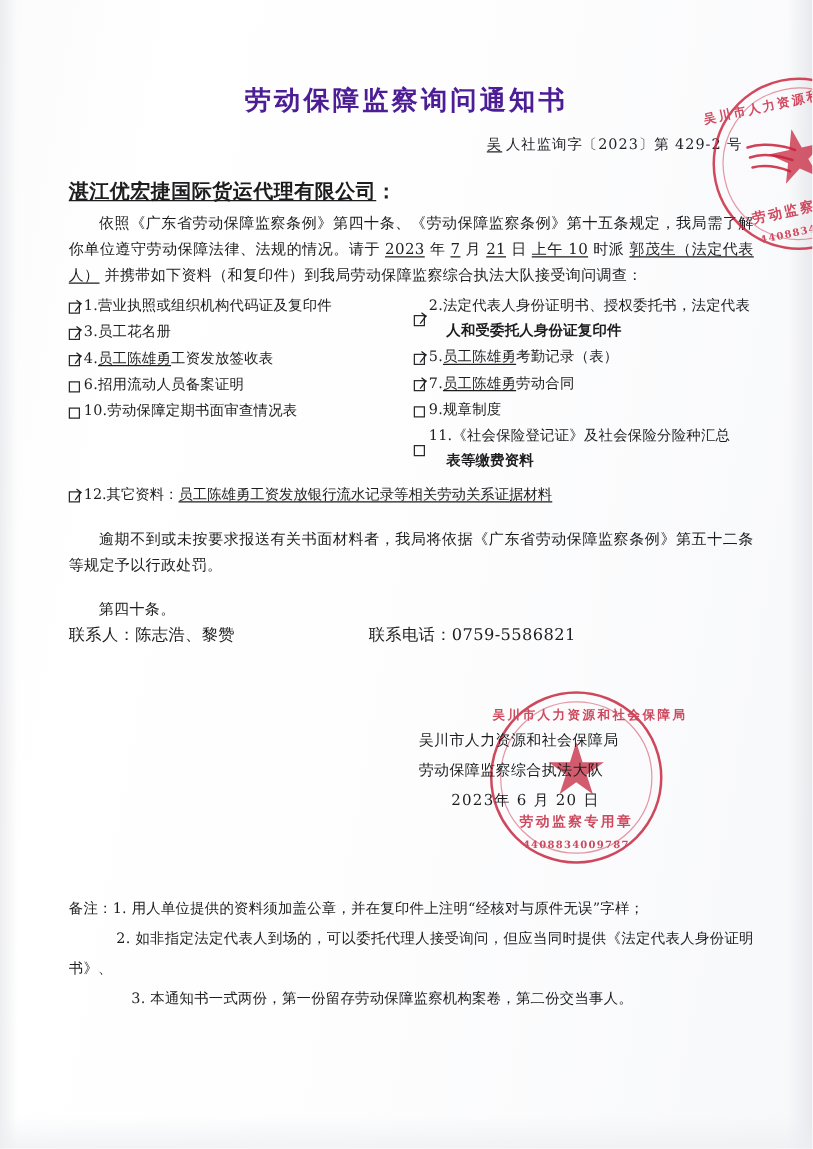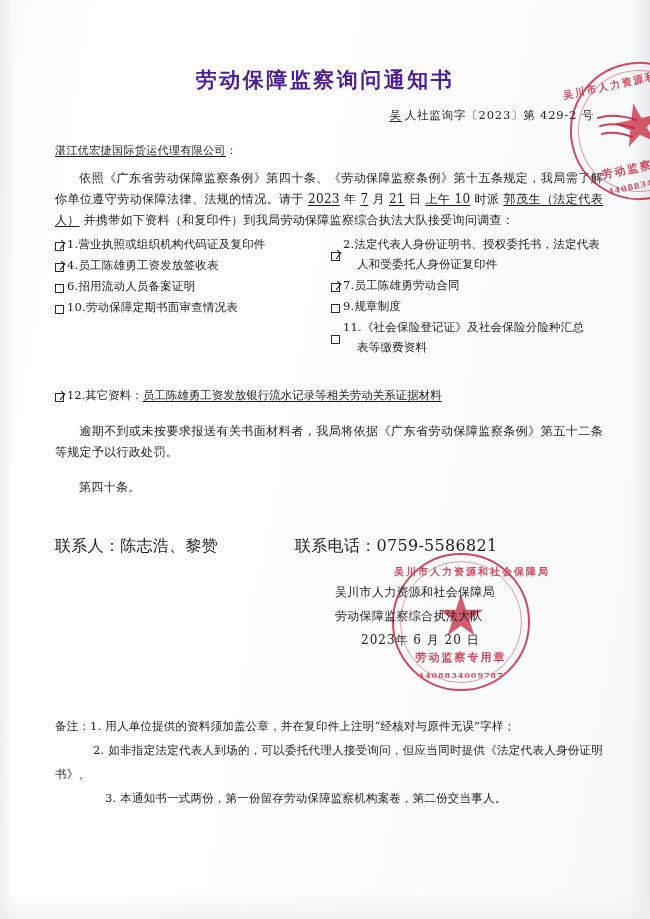--- a/index.html
+++ b/index.html
@@ -67,23 +67,24 @@
     text-decoration: underline;
     text-underline-offset: 2px;
     padding: 0 3px;
   }
 
   
   .recipient {
     position: absolute;
     left: 55px;
     top: 143px;
-    font-size: 11px;
+    font-size: 16px;
     letter-spacing: .4px;
     white-space: nowrap;
+    font-weight: bold;
   }
   .recipient .name {
     text-decoration: underline;
     text-underline-offset: 2px;
   }
 
   .para {
     position: absolute;
     left: 55px;
     width: 548px;
@@ -135,22 +136,23 @@
   .ck-box.checked::after {
     content: "";
     position: absolute;
     left: 1px; top: -1px;
     width: 7px; height: 4px;
     border-right: 1.4px solid #1f1f22;
     border-bottom: 1.4px solid #1f1f22;
     transform: rotate(-52deg);
   }
   .ck-text { flex: 1; }
-  .ck-text .sub { display: block; padding-left: 14px; }
+  .ck-text .sub { display: block; padding-left: 14px; font-weight: bold; }
   .ck-text .emp {
+    text-decoration: underline;
     text-underline-offset: 2px;
   }
 
   .ck-wide {
     position: absolute;
     left: 55px;
     top: 385px;
     width: 548px;
     font-size: 11.5px;
     line-height: 20px;
@@ -160,24 +162,23 @@
     text-decoration: underline;
     text-underline-offset: 2px;
   }
 
   
   .contact {
     position: absolute;
     left: 55px;
     top: 499px;
     width: 548px;
-    font-size: 16px;
+    font-size: 13px;
     letter-spacing: .3px;
     display: flex;
-    margin-top: 37px;
   }
   .contact .person { width: 240px; }
 
   
   .signature {
     position: absolute;
     left: 335px;
     top: 580px;
     font-size: 12px;
     line-height: 24px;
@@ -302,20 +303,24 @@
 
   <div class="checklist">
     <div class="ck-row">
       <div class="ck-col">
 
         <div class="ck-item">
           <span class="ck-box checked"></span>
           <span class="ck-text"><span>1.</span><span>营业执照或组织机构代码证及复印件</span></span>
         </div>
 
+        <div class="ck-item">
+          <span class="ck-box checked"></span>
+          <span class="ck-text"><span>3.</span><span>员工花名册</span></span>
+        </div>
 
         <div class="ck-item">
           <span class="ck-box checked"></span>
           <span class="ck-text"><span>4.</span><span class="emp">员工陈雄勇</span><span>工资发放签收表</span></span>
         </div>
 
         <div class="ck-item">
           <span class="ck-box"></span>
           <span class="ck-text"><span>6.</span><span>招用流动人员备案证明</span></span>
         </div>
@@ -328,20 +333,24 @@
 
       </div>
 
       <div class="ck-col right">
 
         <div class="ck-item">
           <span class="ck-box checked"></span>
           <span class="ck-text"><span>2.</span><span>法定代表人身份证明书、授权委托书，法定代表</span><span class="sub">人和受委托人身份证复印件</span></span>
         </div>
 
+        <div class="ck-item">
+          <span class="ck-box checked"></span>
+          <span class="ck-text"><span>5.</span><span class="emp">员工陈雄勇</span><span>考勤记录（表）</span></span>
+        </div>
 
         <div class="ck-item">
           <span class="ck-box checked"></span>
           <span class="ck-text"><span>7.</span><span class="emp">员工陈雄勇</span><span>劳动合同</span></span>
         </div>
 
         <div class="ck-item">
           <span class="ck-box"></span>
           <span class="ck-text"><span>9.</span><span>规章制度</span></span>
         </div>

